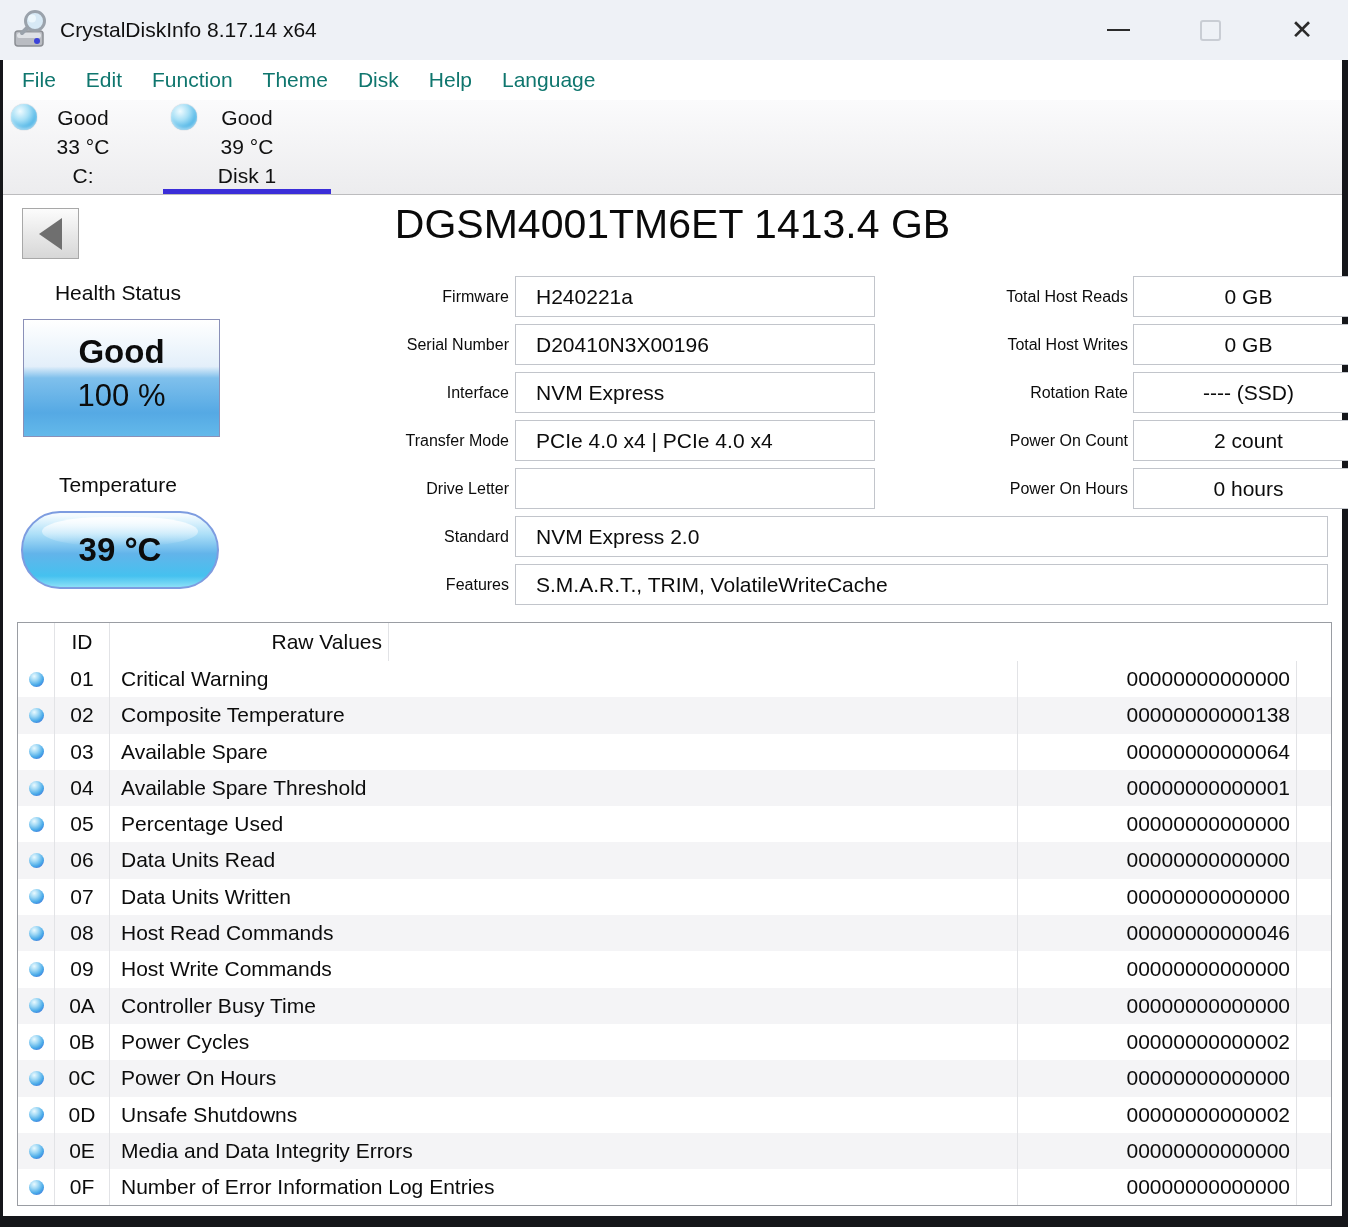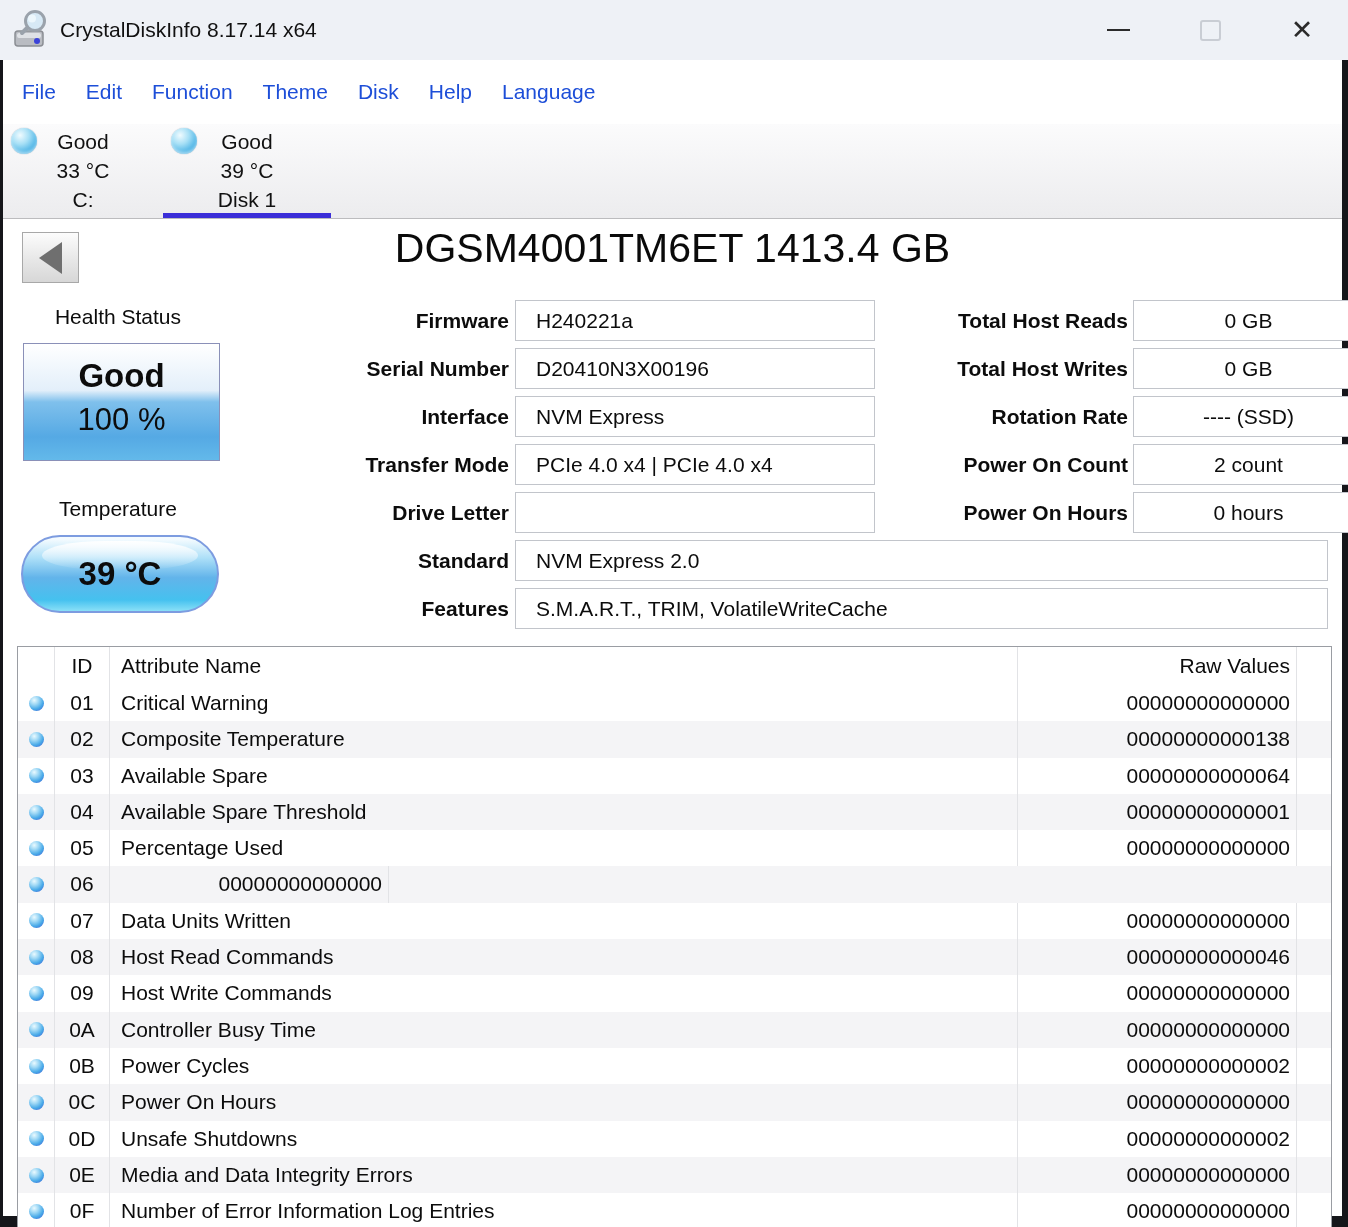--- a/index.html
+++ b/index.html
@@ -15,21 +15,21 @@
   .ctrl { width:92px; height:60px; display:flex; align-items:center; justify-content:center; cursor:default; }
   .glyph-min { width:23px; height:2px; background:#2b2b2b; }
   .glyph-max { width:21px; height:21px; border:2px solid #c9cdd4; border-radius:3px; }
   .glyph-close { font-size:27px; color:#2b2b2b; line-height:1; }
 
   
   .win-body { flex:1; border-left:3px solid #15161a; border-right:6px solid #15161a; border-bottom:11px solid #15161a; background:#fff; display:flex; flex-direction:column; }
 
   
   .menubar { flex:0 0 40px; background:#fff; display:flex; align-items:center; padding-left:4px; }
-  .menu-item { font-size:21px; padding:12px 15px; line-height:40px; color:#1d4ed8; cursor:default; }
+  .menu-item { font-size:21px; padding:0 15px; line-height:40px; color:#0f766e; cursor:default; }
 
   
   .diskstrip { flex:0 0 95px; background:linear-gradient(180deg,#fbfbfc 0%,#ececee 100%); border-bottom:1px solid #bcbcbe; display:flex; }
   .disk-tab { position:relative; height:94px; padding-top:3px; text-align:center; cursor:pointer; }
   .disk-tab .line { font-size:21px; line-height:29px; color:#111; }
   .disk-tab.selected { border-bottom:5px solid #3b2ed8; }
   .tab1 { width:160px; }
   .tab2 { width:168px; }
   .orb { position:absolute; left:8px; top:4px; width:26px; height:26px; border-radius:50%;
          background:radial-gradient(circle at 35% 28%, #f0fbff 0%, #a8e0f6 35%, #4db4e6 70%, #1f93cc 100%);
@@ -51,21 +51,21 @@
   .health-status { font-size:33px; font-weight:bold; margin-top:13px; }
   .health-pct { font-size:31px; font-weight:normal; margin-top:7px; }
 
   .temp-label { position:absolute; left:0; top:278px; width:230px; text-align:center; font-size:21px; }
   .temp-pill { position:absolute; left:18px; top:316px; width:198px; height:78px; border-radius:40px; border:2px solid #7d9ce0;
                background:linear-gradient(180deg,#f4fbff 3%,#aee0f8 28%,#62b4ea 55%,#45c1ef 85%,#8ae0f7 100%); overflow:hidden; }
   .temp-pill::before { content:""; position:absolute; left:10%; right:10%; top:5%; height:40%; border-radius:50% / 60%;
                background:linear-gradient(180deg, rgba(255,255,255,.95), rgba(255,255,255,0)); }
   .temp-value { position:relative; text-align:center; font-size:33px; font-weight:bold; line-height:74px; z-index:1; }
 
-  .f-label { position:absolute; font-size:21px; line-height:41px; text-align:right; white-space:nowrap;font-weight:bold; }
+  .f-label { position:absolute; font-size:16px; line-height:41px; text-align:right; white-space:nowrap; }
   .f-box { position:absolute; height:41px; border:1px solid #c2c5cb; background:#fff; font-size:21px; line-height:39px;
            padding:0 20px; white-space:nowrap; overflow:hidden; }
   .mid-label  { left:270px; width:236px; }
   .mid-box    { left:512px; width:360px; }
   .wide-box   { left:512px; width:813px; }
   .right-label{ left:878px; width:247px; }
   .right-box  { left:1130px; width:231px; text-align:center; }
 
   
   .smart { position:absolute; left:14px; top:427px; width:1315px; border:1px solid #9a9da3; background:#fff; }
@@ -181,21 +181,20 @@
       <div class="f-box right-box" style="top:177px">---- (SSD)</div>
       <div class="f-label right-label" style="top:225px">Power On Count</div>
       <div class="f-box right-box" style="top:225px">2 count</div>
       <div class="f-label right-label" style="top:273px">Power On Hours</div>
       <div class="f-box right-box" style="top:273px">0 hours</div>
 
       <div class="smart">
         <div class="t-head">
           <span class="c-orb"></span>
           <span class="c-id">ID</span>
-          <span class="c-name">Attribute Name</span>
           <span class="c-raw">Raw Values</span>
           <span class="c-end"></span>
         </div>
         <div>
   <div class="t-row">
     <span class="c-orb">
                 <span class="orb-sm"></span>
               </span>
     <span class="c-id">01</span>
     <span class="c-name">Critical Warning</span>
@@ -241,20 +240,21 @@
     <span class="c-name">Percentage Used</span>
     <span class="c-raw">00000000000000</span>
     <span class="c-end"></span>
   </div>
 
   <div class="t-row">
     <span class="c-orb">
                 <span class="orb-sm"></span>
               </span>
     <span class="c-id">06</span>
+    <span class="c-name">Data Units Read</span>
     <span class="c-raw">00000000000000</span>
     <span class="c-end"></span>
   </div>
 
   <div class="t-row">
     <span class="c-orb">
                 <span class="orb-sm"></span>
               </span>
     <span class="c-id">07</span>
     <span class="c-name">Data Units Written</span>

